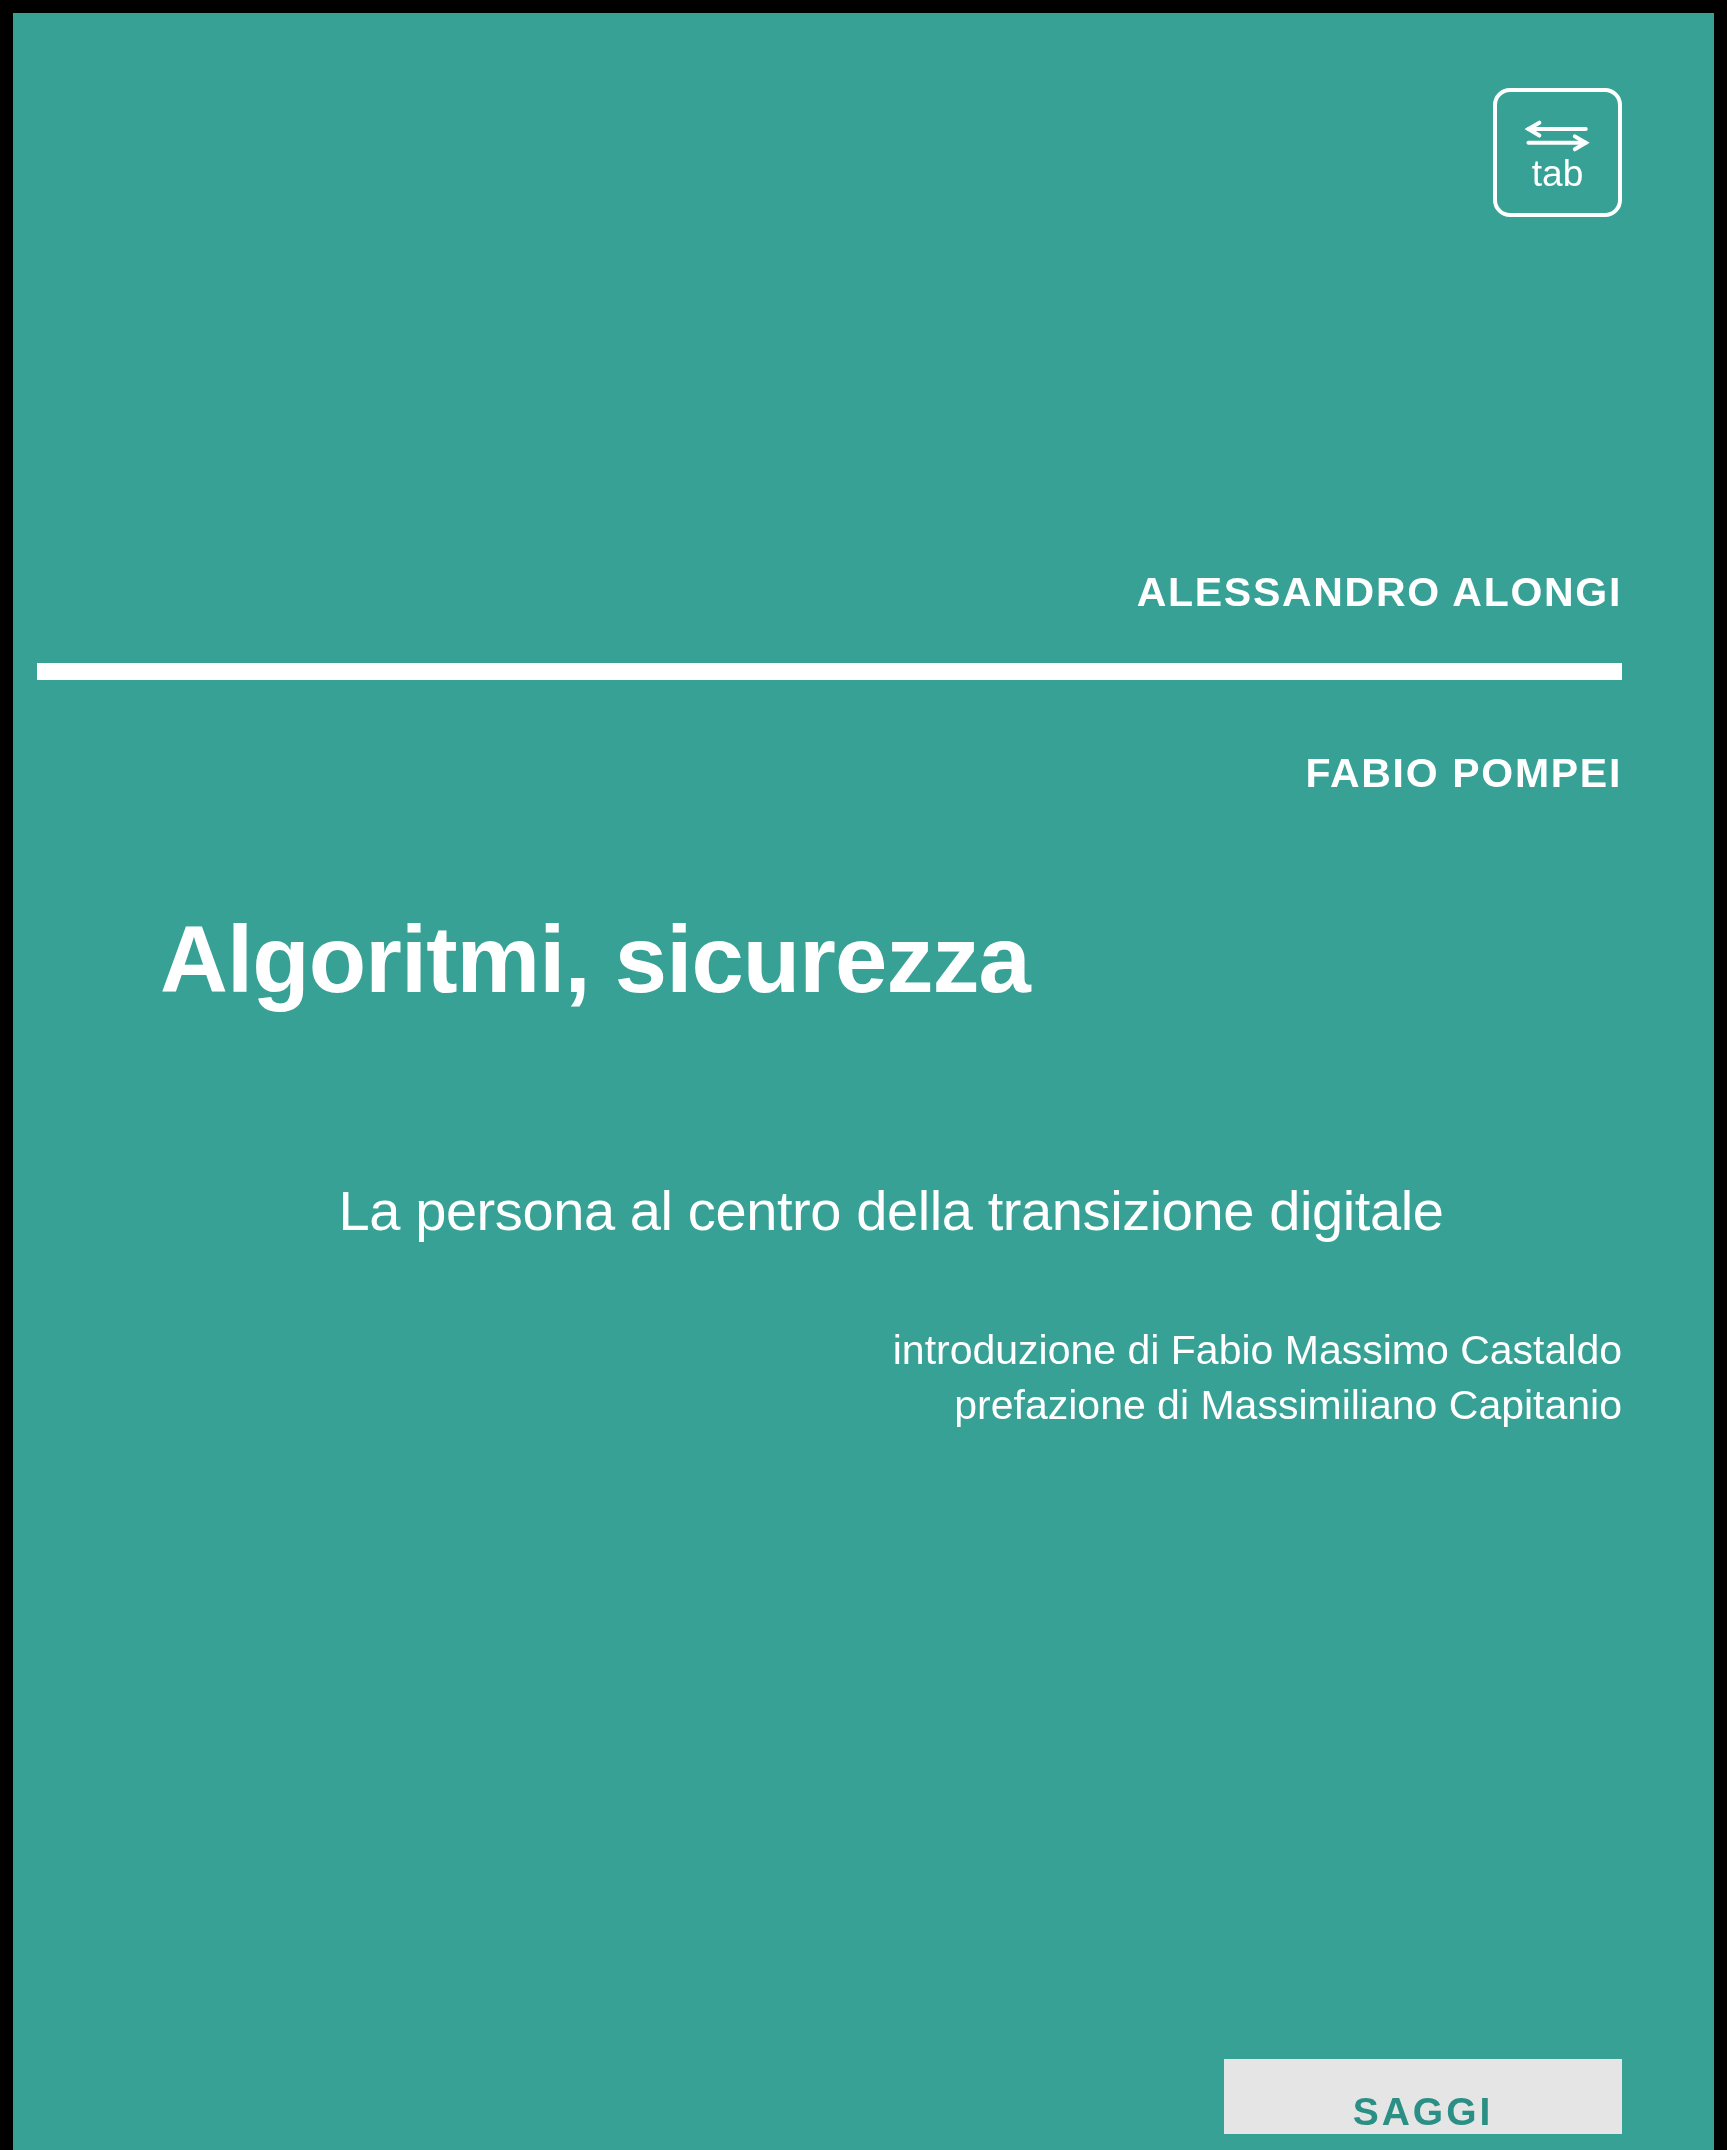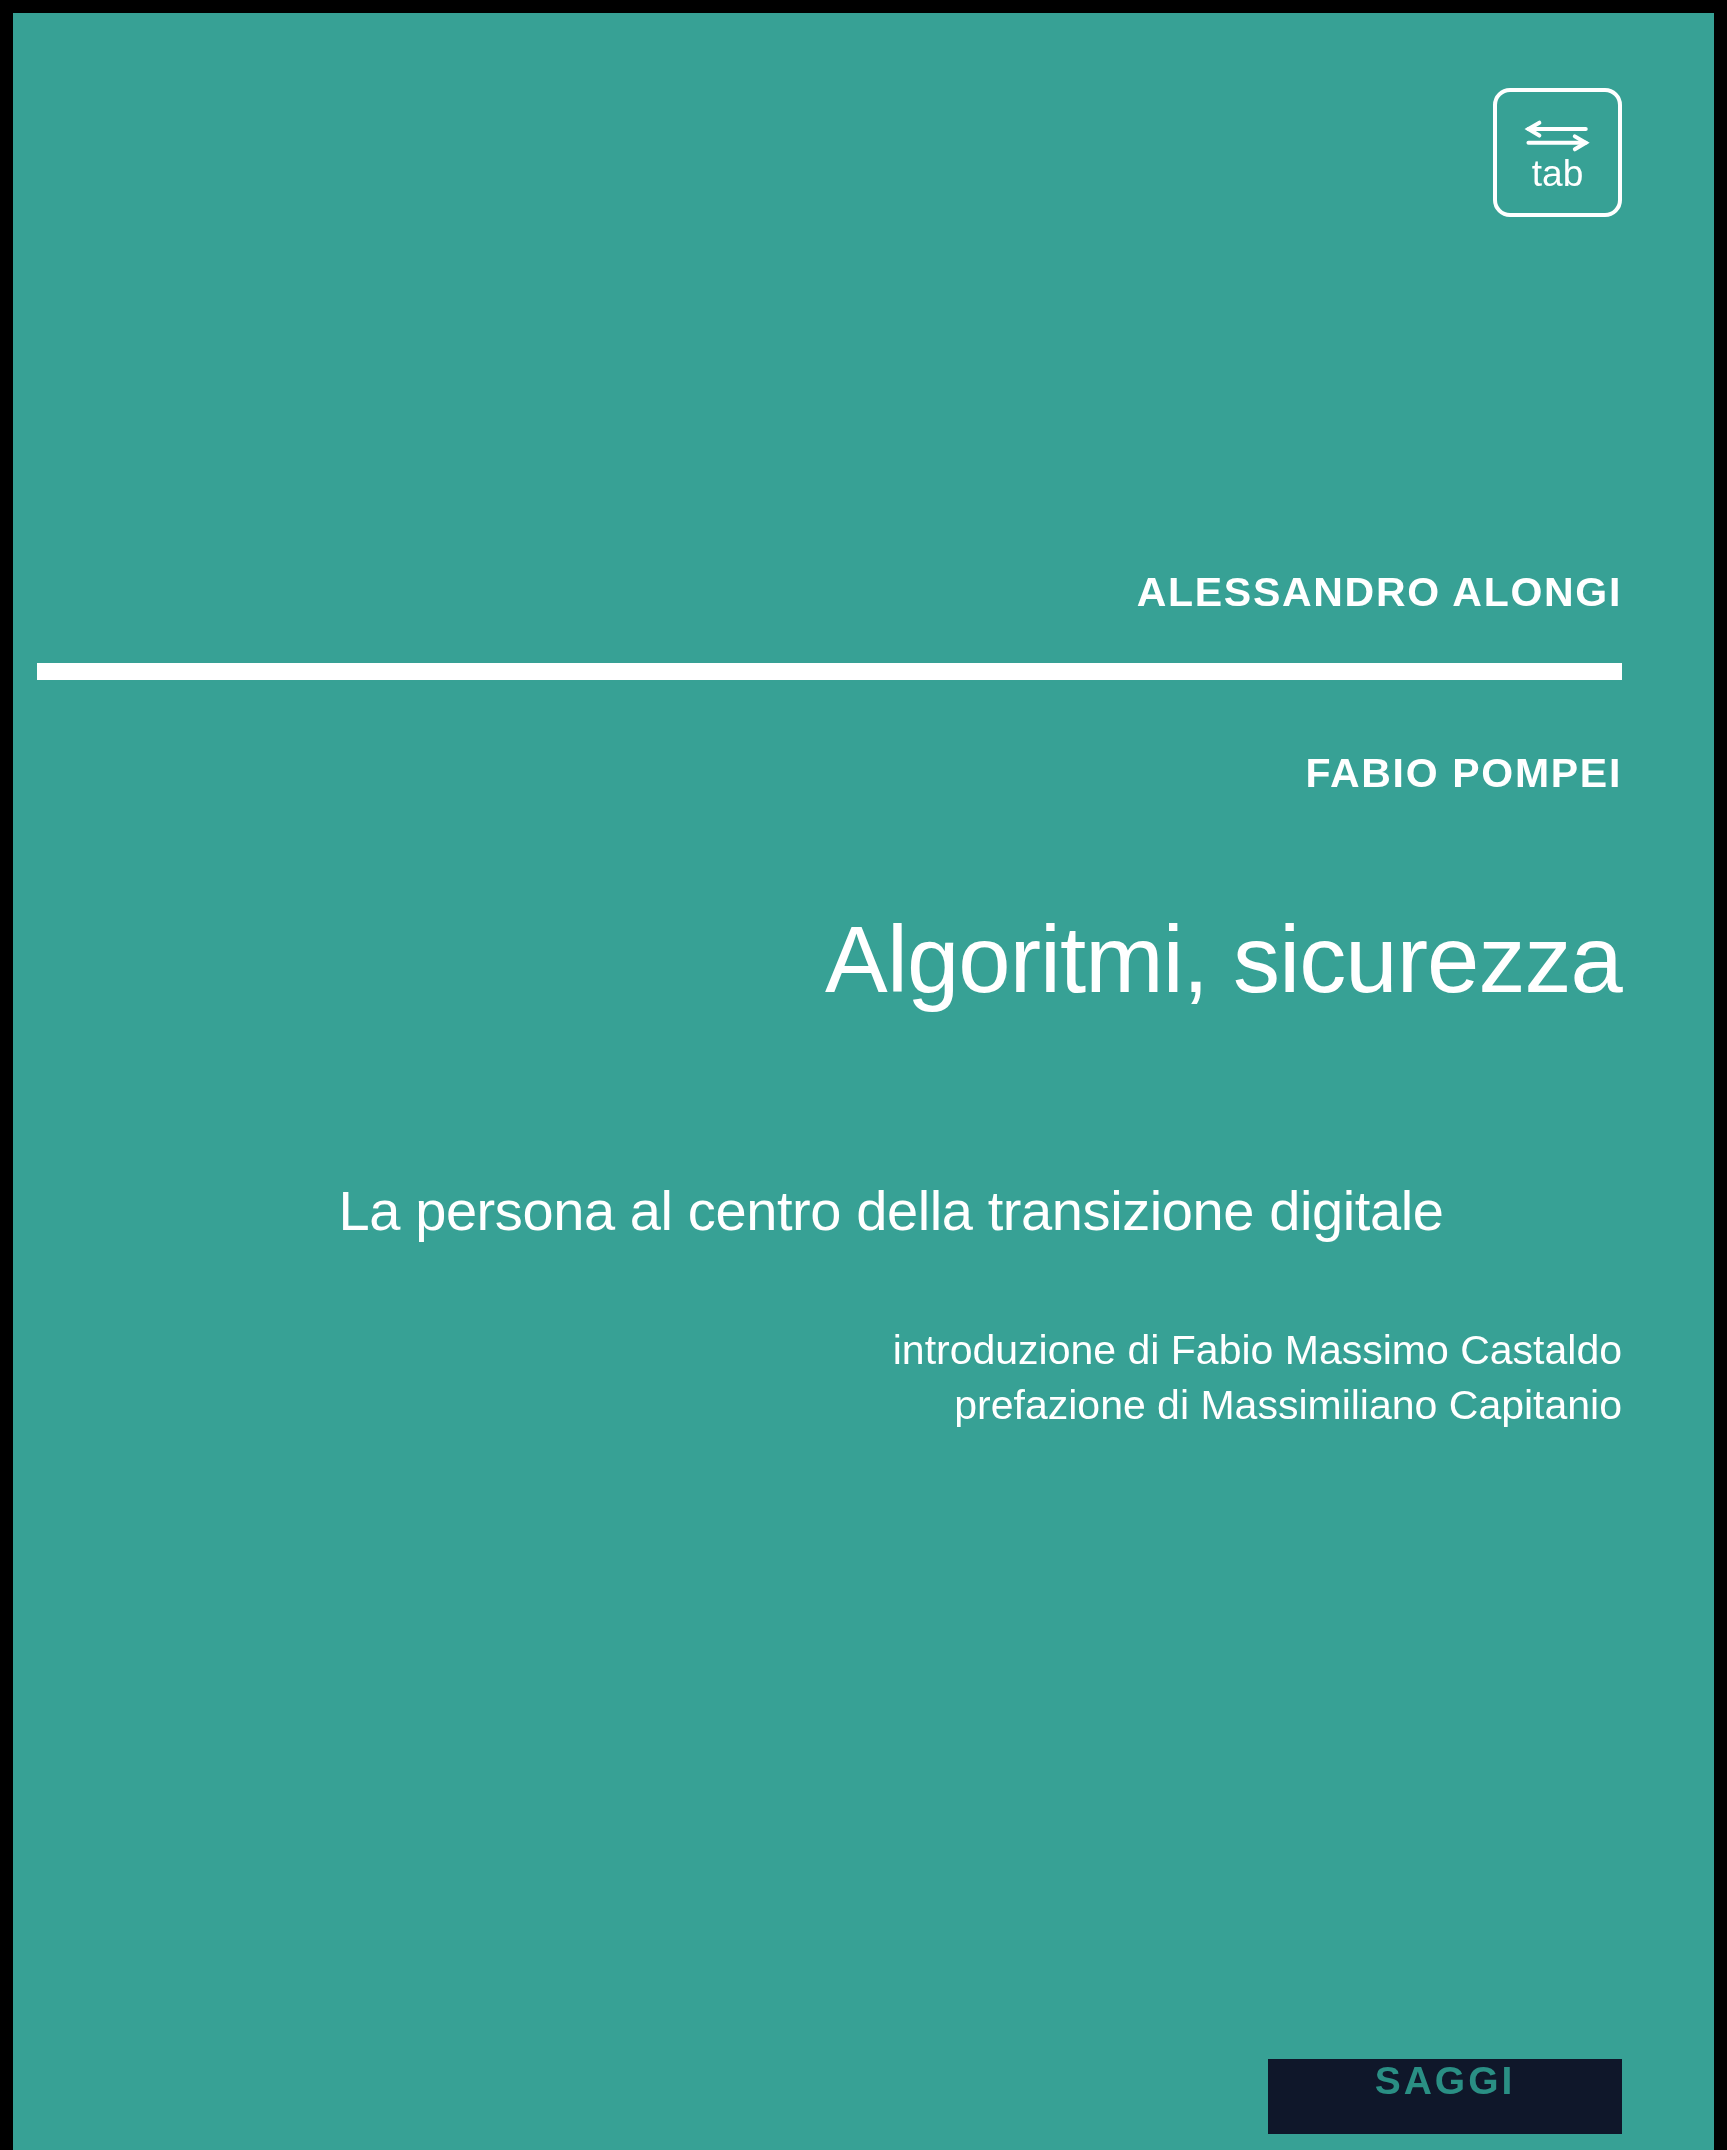--- a/index.html
+++ b/index.html
@@ -84,24 +84,24 @@
     white-space: nowrap;
     margin-left: 11px;
   }
 
   
   .title {
     position: absolute;
     right: 92px;
     top: 893px;
     width: 1462px;
-    text-align: right;
+    text-align: left;
     color: #ffffff;
     font-size: 94px;
-    font-weight: normal;
+    font-weight: bold;
     line-height: 1.14;
     letter-spacing: -0.9px;
   }
   .title .line { display: block; }
 
   .subtitle {
     position: absolute;
     right: 92px;
     top: 1164px;
     width: 1462px;
@@ -124,25 +124,25 @@
     font-weight: normal;
     line-height: 1.33;
   }
   .credits .line { display: block; }
 
   
   .series-badge {
     position: absolute;
     right: 92px;
     bottom: 88px;
-    width: 354px;
+    width: 398px;
     height: 75px;
-    background: #0f172a;
+    background: #e5e5e5;
     display: flex;
-    align-items: flex-start;
+    align-items: flex-end;
     justify-content: center;
   }
   .series-badge span {
     color: #2a8f84;
     font-size: 39px;
     font-weight: bold;
     letter-spacing: 3px;
   }
 </style>
 </head>

